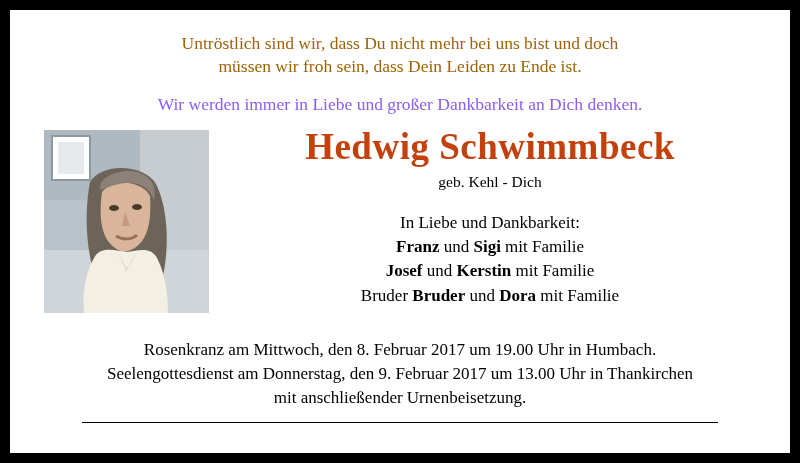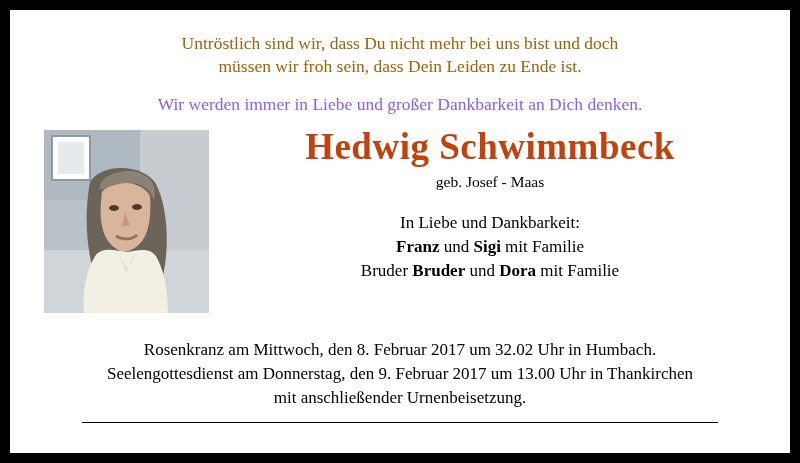--- a/index.html
+++ b/index.html
@@ -128,35 +128,38 @@
         <ellipse cx="93" cy="77" rx="5" ry="3" fill="#4a3a2c"></ellipse>
         <path d="M81 82 L 78 96 L 86 96 Z" fill="#c49a80"></path>
         <path d="M72 106 C 78 110, 88 110, 93 105" stroke="#9c6e5c" stroke-width="3" fill="none"></path>
         <path d="M50 128 C 56 116, 70 120, 82 122 C 96 120, 108 116, 114 130 C 122 146, 124 168, 124 183 L 40 183 C 38 162, 42 142, 50 128 Z" fill="#f3efe2"></path>
         <path d="M74 122 L 82 142 L 92 122 C 88 134, 86 136, 82 138 Z" fill="#ded9c8"></path>
       </svg>
     </div>
 
     <div class="main-col">
       <div class="name">Hedwig Schwimmbeck</div>
-      <div class="geb">geb. Josef - Maas</div>
+      <div class="geb">geb. Kehl - Dich</div>
 
       <div class="family">
         <div>In Liebe und Dankbarkeit:</div>
         <div class="row">
           <span></span><b>Franz</b><span> und </span><b>Sigi</b><span> mit Familie</span>
+        </div>
+        <div class="row">
+          <span></span><b>Josef</b><span> und </span><b>Kerstin</b><span> mit Familie</span>
         </div>
         <div class="row">
           <span>Bruder </span><b>Bruder</b><span> und </span><b>Dora</b><span> mit Familie</span>
         </div>
       </div>
     </div>
   </div>
 
   <div class="services">
-    <div>Rosenkranz am Mittwoch, den 8. Februar 2017 um 32.02 Uhr in Humbach.</div>
+    <div>Rosenkranz am Mittwoch, den 8. Februar 2017 um 19.00 Uhr in Humbach.</div>
     <div>Seelengottesdienst am Donnerstag, den 9. Februar 2017 um 13.00 Uhr in Thankirchen</div>
     <div>mit anschließender Urnenbeisetzung.</div>
   </div>
 
   <hr class="divider">
 
 </div>
 
 </body></html>

